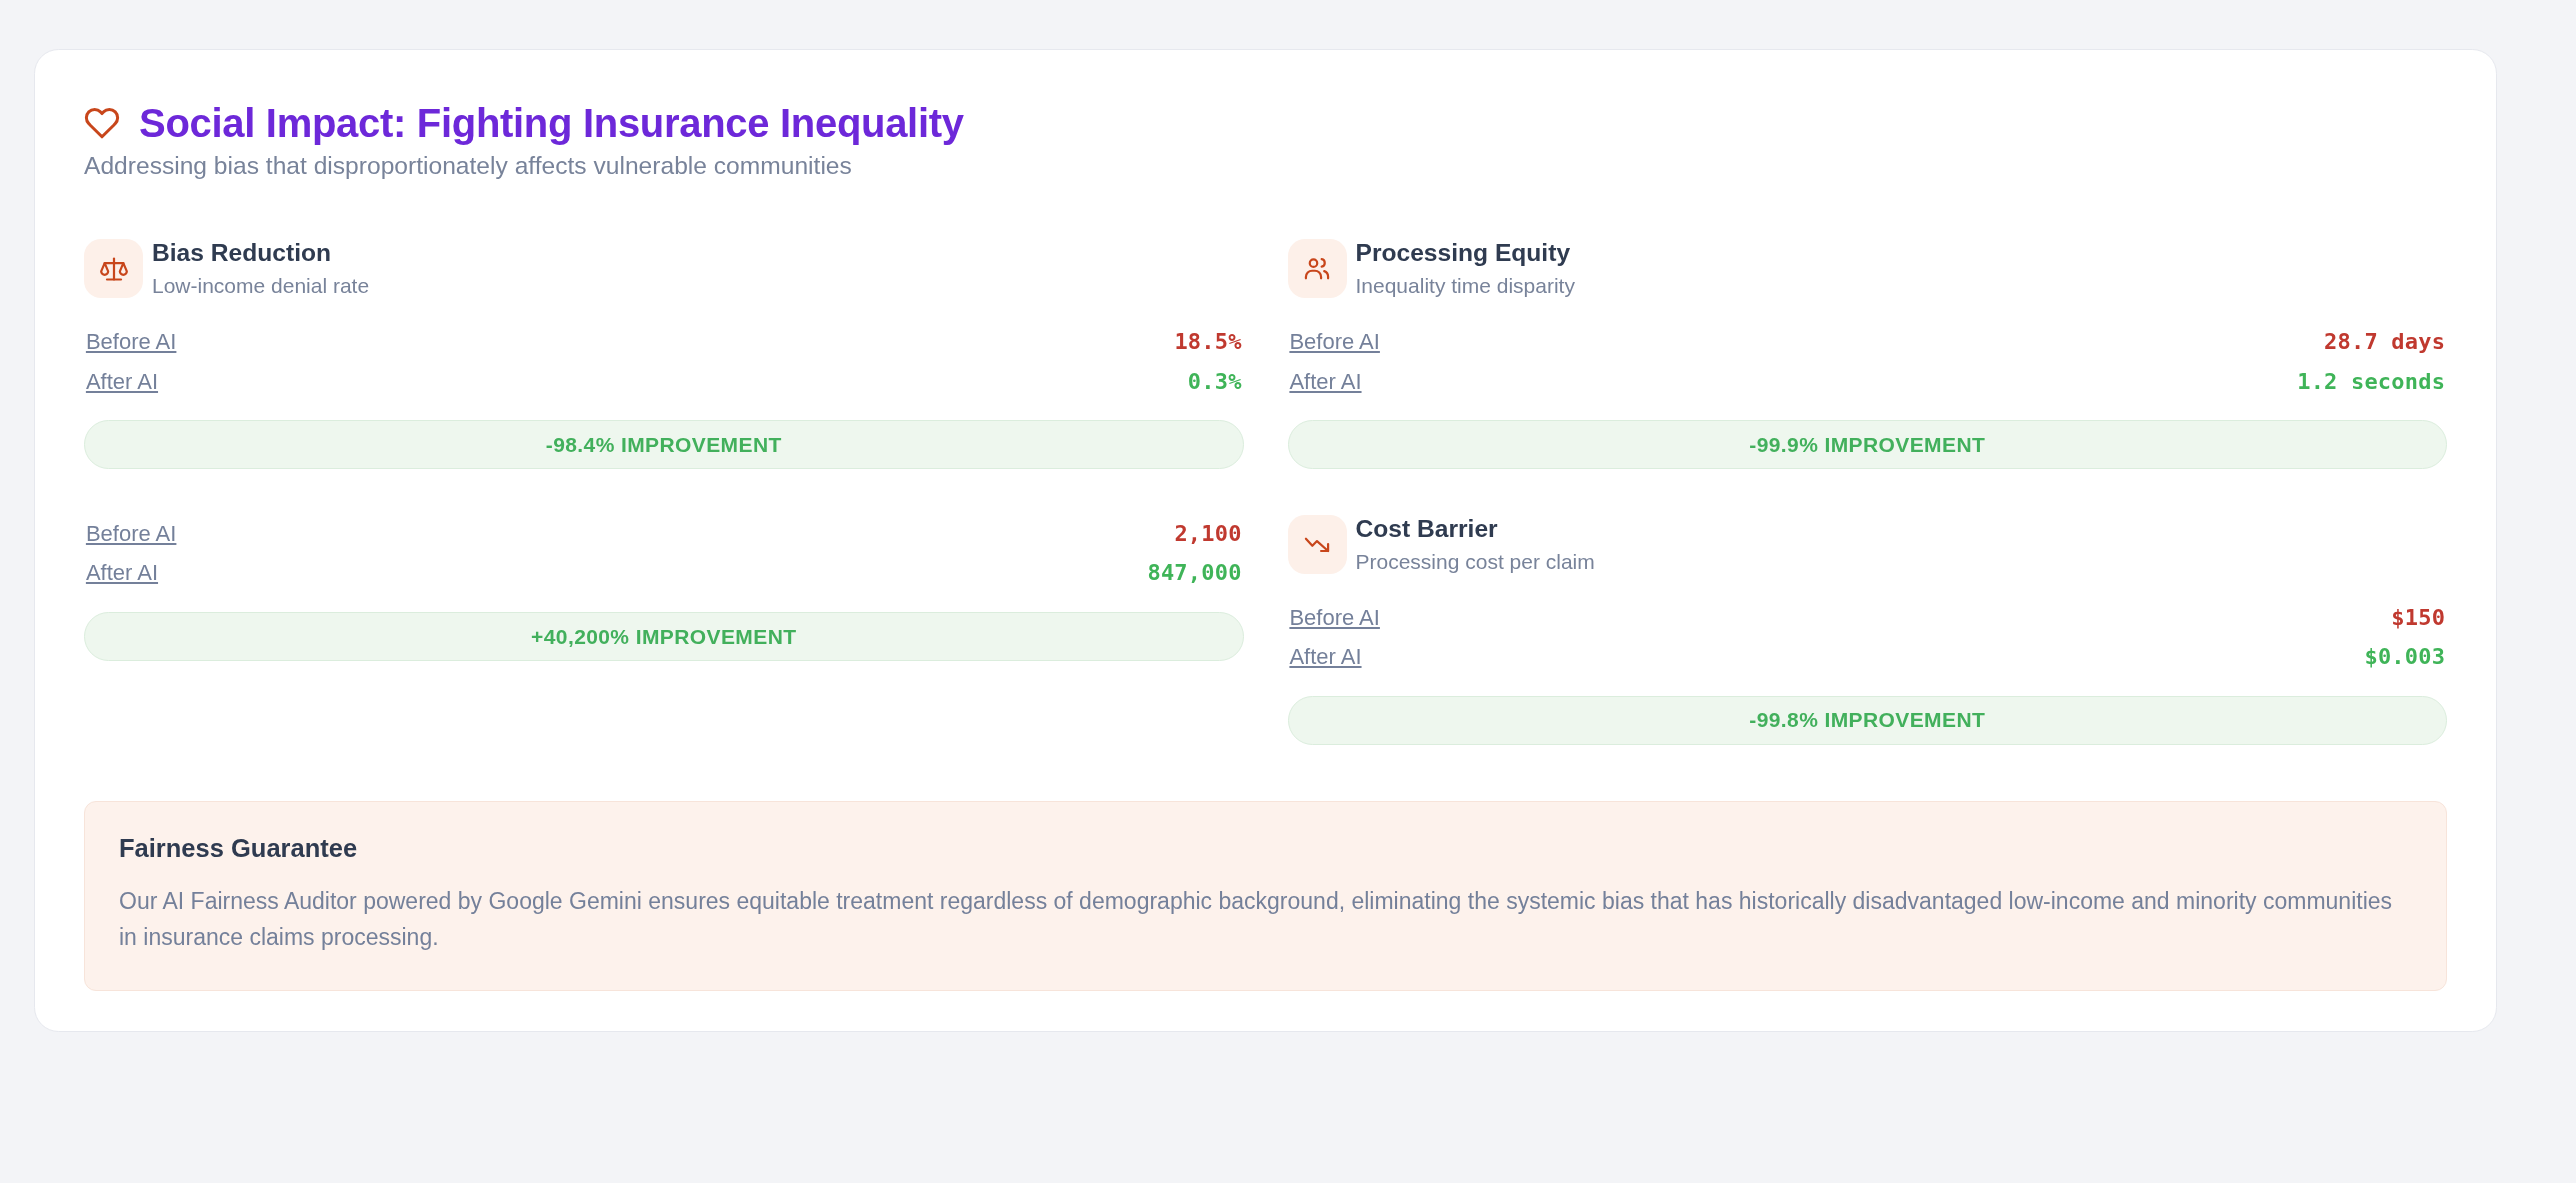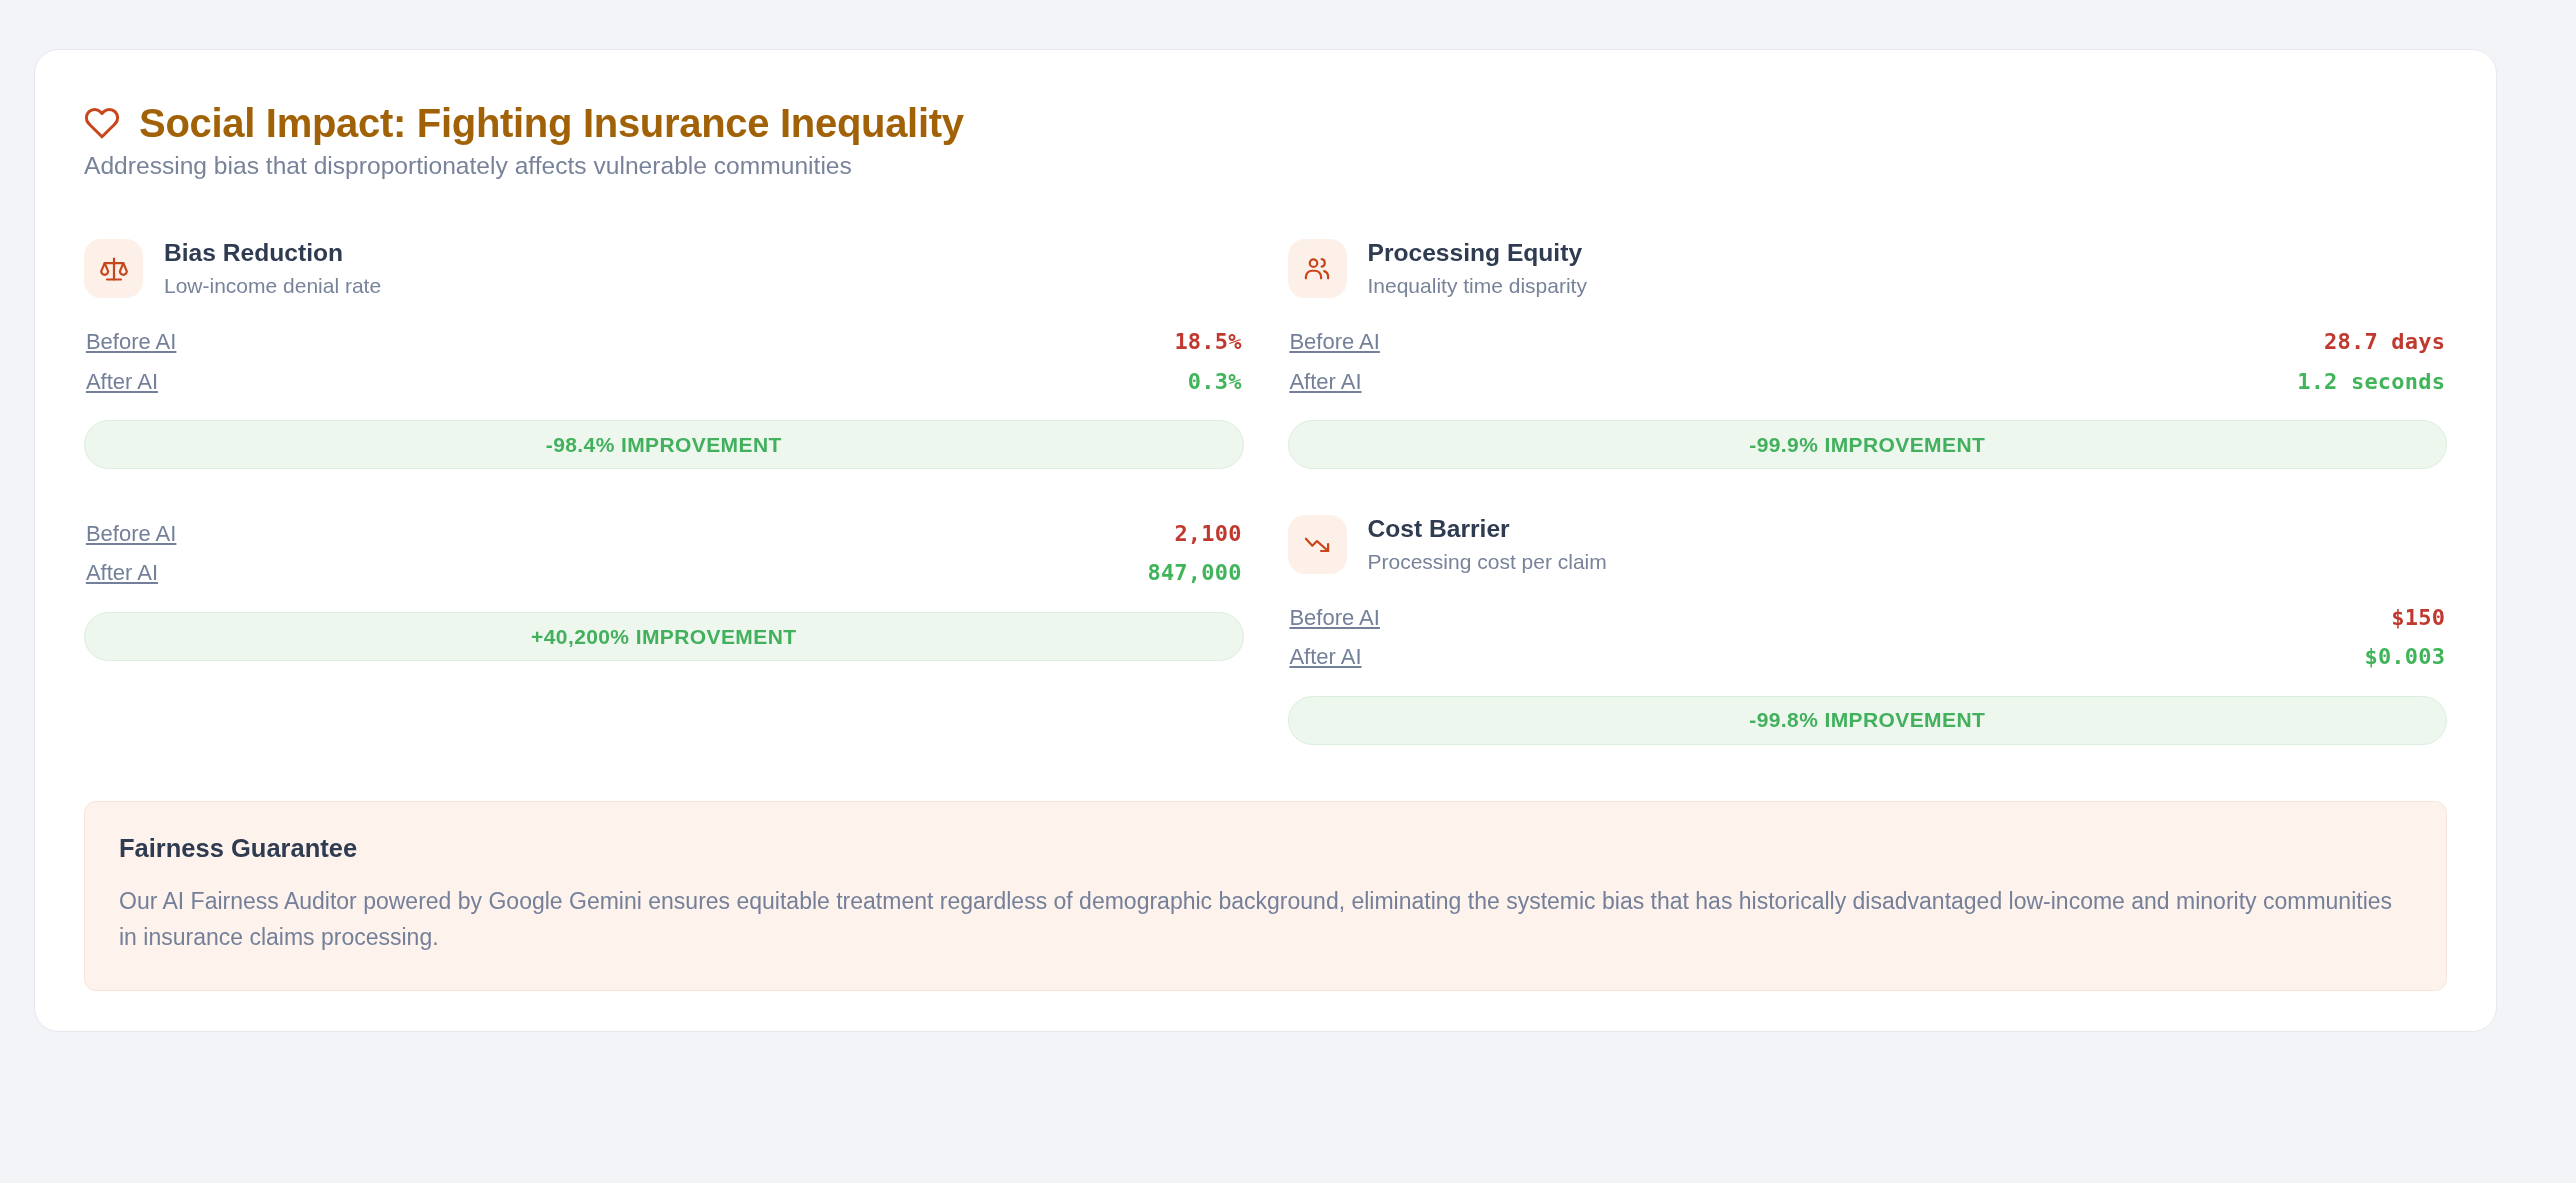--- a/index.html
+++ b/index.html
@@ -40,21 +40,21 @@
   .heart-icon-lg {
     width: 36px;
     height: 36px;
     flex: 0 0 36px;
     display: block;
   }
 
   .page-title {
     font-size: 40px;
     font-weight: 700;
-    color: #a16207;
+    color: #6d28d9;
     letter-spacing: -0.3px;
     line-height: 1.1;
   }
 
   .page-subtitle {
     font-size: 24.6px;
     color: #78839a;
     margin-top: 5px;
     line-height: 1.3;
   }
@@ -68,21 +68,21 @@
   }
 
   .metric-card {
     padding-top: 21px;
     padding-bottom: 24.6px;
   }
 
   .metric-head {
     display: flex;
     align-items: center;
-    gap: 21px;
+    gap: 9px;
     margin-bottom: 24.6px;
   }
 
   .metric-icon-box {
     width: 59px;
     height: 59px;
     flex: 0 0 59px;
     border-radius: 17px;
     background: #fdf0e9;
     display: flex;

